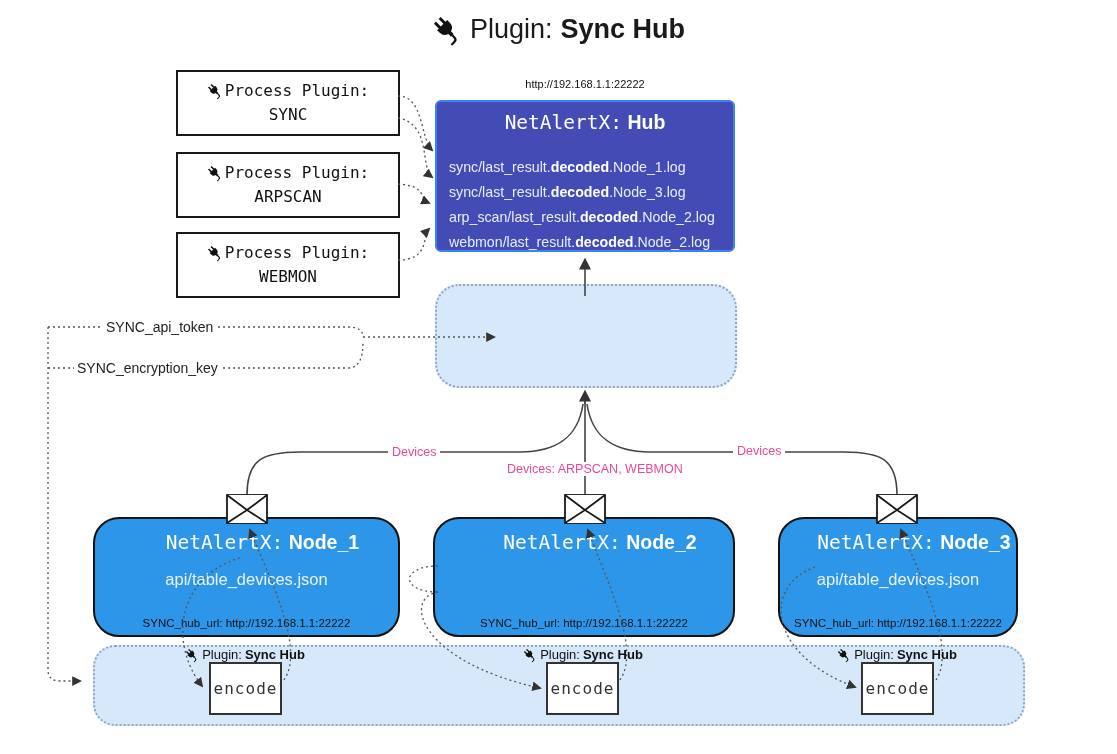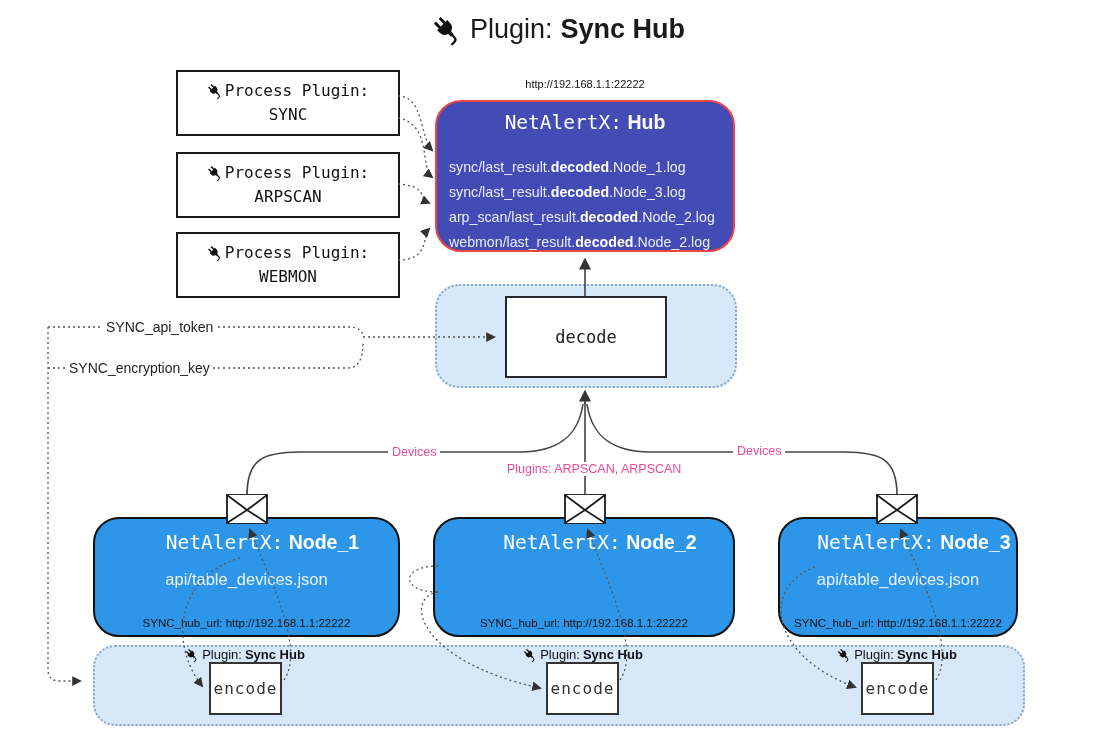--- a/index.html
+++ b/index.html
@@ -17,39 +17,39 @@
   
   .pbox{left:176px;width:220px;height:62px;background:#fff;border:2px solid #1a1a1a;
         font-family:"DejaVu Sans Mono",monospace;font-size:16px;color:#111;
         display:flex;flex-direction:column;justify-content:center;align-items:center;
         line-height:1.5;z-index:2;}
   .pbox .l1{display:flex;align-items:center;gap:2px;}
 
   
   #hub-url{left:435px;width:300px;top:78px;text-align:center;font-size:11px;color:#111;z-index:4;}
   #hub{left:435px;top:100px;width:300px;height:152px;background:var(--hub-bg);
-       border:2px solid #ef4444;border-radius:26px;z-index:2;color:#fff;box-sizing:border-box;}
+       border:2px solid #3b82f6;border-radius:6px;z-index:2;color:#fff;box-sizing:border-box;}
   #hub .htitle{margin-top:9px;text-align:center;font-size:19.5px;}
   #hub .htitle .pre{font-family:"DejaVu Sans Mono",monospace;}
   #hub .htitle .nm{font-weight:700;}
   #hub .hlines{margin-top:21px;padding-left:12px;}
   #hub .hline{height:25px;line-height:25px;font-size:14.2px;color:#e9edfb;white-space:nowrap;}
   #hub .hline b{font-weight:700;color:#fff;}
 
   
   .panel{background:var(--panel-bg);border:2px dotted var(--panel-border);box-sizing:border-box;z-index:1;}
   #decode-panel{left:435px;top:284px;width:302px;height:104px;border-radius:24px;}
   .white-box{background:#fff;border:2px solid #26282d;box-sizing:border-box;z-index:4;
              display:flex;align-items:center;justify-content:center;color:#222;}
   #decode-box{left:505px;top:296px;width:162px;height:82px;font-size:17px;}
 
   
   .secret{z-index:4;background:#fff;padding:0 3px;font-size:14px;color:#222;}
   #lbl-token{left:103px;top:319px;}
-  #lbl-key{left:66px;top:360px;}
+  #lbl-key{left:74px;top:360px;}
 
   
   .edgelbl{z-index:4;background:#fff;padding:0 4px;font-size:12.5px;color:#ec4899;}
   #lbl-dev-l{left:388px;top:445px;}
   #lbl-dev-r{left:733px;top:444px;}
   #lbl-plugins{left:503px;top:462px;}
 
   
   .node{top:517px;height:120px;background:var(--node-bg);border:2px solid #111;border-radius:26px;
         z-index:2;color:#fff;box-sizing:border-box;text-align:center;}
@@ -139,28 +139,27 @@
     </div>
     <div class="hlines">
       <div class="hline"><span>sync/last_result.</span><b>decoded</b><span>.Node_1.log</span></div>
       <div class="hline"><span>sync/last_result.</span><b>decoded</b><span>.Node_3.log</span></div>
       <div class="hline"><span>arp_scan/last_result.</span><b>decoded</b><span>.Node_2.log</span></div>
       <div class="hline"><span>webmon/last_result.</span><b>decoded</b><span>.Node_2.log</span></div>
     </div>
   </div>
 
   <div class="abs panel" id="decode-panel"></div>
-  <div class="abs white-box mono" id="decode-box">decode</div>
 
   <div class="abs secret" id="lbl-token">SYNC_api_token</div>
   <div class="abs secret" id="lbl-key">SYNC_encryption_key</div>
 
   <div class="abs edgelbl" id="lbl-dev-l">Devices</div>
   <div class="abs edgelbl" id="lbl-dev-r">Devices</div>
-  <div class="abs edgelbl" id="lbl-plugins">Plugins: ARPSCAN, ARPSCAN</div>
+  <div class="abs edgelbl" id="lbl-plugins">Devices: ARPSCAN, WEBMON</div>
 
   <div class="abs node" id="node1">
     <div class="ntitle"><span class="pre">NetAlertX:</span> <span class="nm">Node_1</span></div>
     <div class="ncontent1">api/table_devices.json</div>
     <div class="nfooter">SYNC_hub_url: http://192.168.1.1:22222</div>
   </div>
   <div class="abs node" id="node2">
     <div class="ntitle"><span class="pre">NetAlertX:</span> <span class="nm">Node_2</span></div>
     <div class="nfooter">SYNC_hub_url: http://192.168.1.1:22222</div>
   </div>

